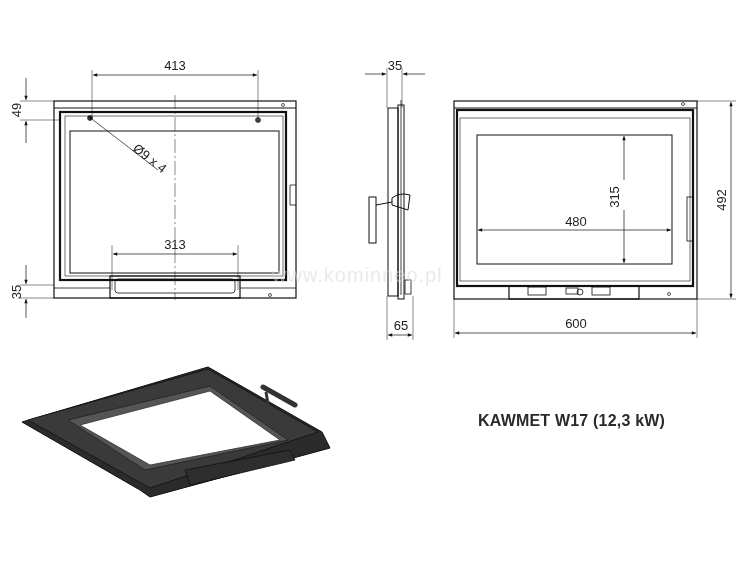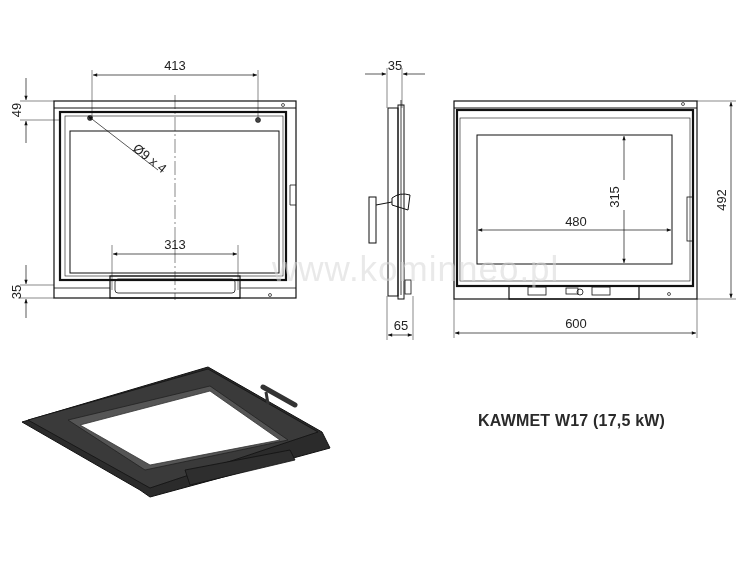--- a/index.html
+++ b/index.html
@@ -2,21 +2,21 @@
 <html><head>
 <meta charset="utf-8">
 <style>
   html, body { margin: 0; padding: 0; background: #ffffff; }
   body { width: 750px; height: 562px; position: relative; overflow: hidden;
          font-family: "Liberation Sans", sans-serif; color: #1a1a1a; }
   svg { position: absolute; left: 0; top: 0; }
   .dim { font-family: "Liberation Sans", sans-serif; font-size: 13px; fill: #222; }
   .title { position: absolute; left: 478px; top: 412px; font-size: 16px; font-weight: bold;
            color: #2a2a2a; letter-spacing: 0.2px; }
-  .wm { position: absolute; left: 272px; top: 249px; font-size: 35px; color: #d8d8d8;
+  .wm { position: absolute; left: 272px; top: 264px; font-size: 20px; color: #d8d8d8;
         letter-spacing: 1px; opacity: 0.55; pointer-events: none; }
 </style>
 </head>
 <body>
 
 <svg width="750" height="562" viewBox="0 0 750 562">
   <defs>
     <marker id="arr" viewBox="0 0 10 10" refX="10" refY="5" markerWidth="8" markerHeight="6" orient="auto-start-reverse">
       <path d="M0,1 L10,5 L0,9 z" fill="#111"></path>
     </marker>
@@ -128,13 +128,13 @@
     <path d="M28,420 L208,369 L318,432 L150,488 Z" fill="#3a3a3a" stroke="#111" stroke-width="0.8"></path>
     <path d="M68,420 L210,386 L288,440 L145,470 Z" fill="#555" stroke="#222" stroke-width="0.8"></path>
     <path d="M80,425 L210,391 L280,440 L150,465 Z" fill="#ffffff" stroke="#333" stroke-width="0.8"></path>
     <path d="M185,470 L290,450 L295,460 L190,485 Z" fill="#2e2e2e" stroke="#111" stroke-width="0.8"></path>
     <line x1="263" y1="387" x2="295" y2="405" stroke="#333" stroke-width="5" stroke-linecap="round"></line>
     <line x1="266" y1="392" x2="268" y2="404" stroke="#333" stroke-width="3"></line>
   </g>
 </svg>
 
 <div class="wm">www.kominneo.pl</div>
-<div class="title">KAWMET W17 (17,5 kW)</div>
+<div class="title">KAWMET W17 (12,3 kW)</div>
 
 </body></html>

